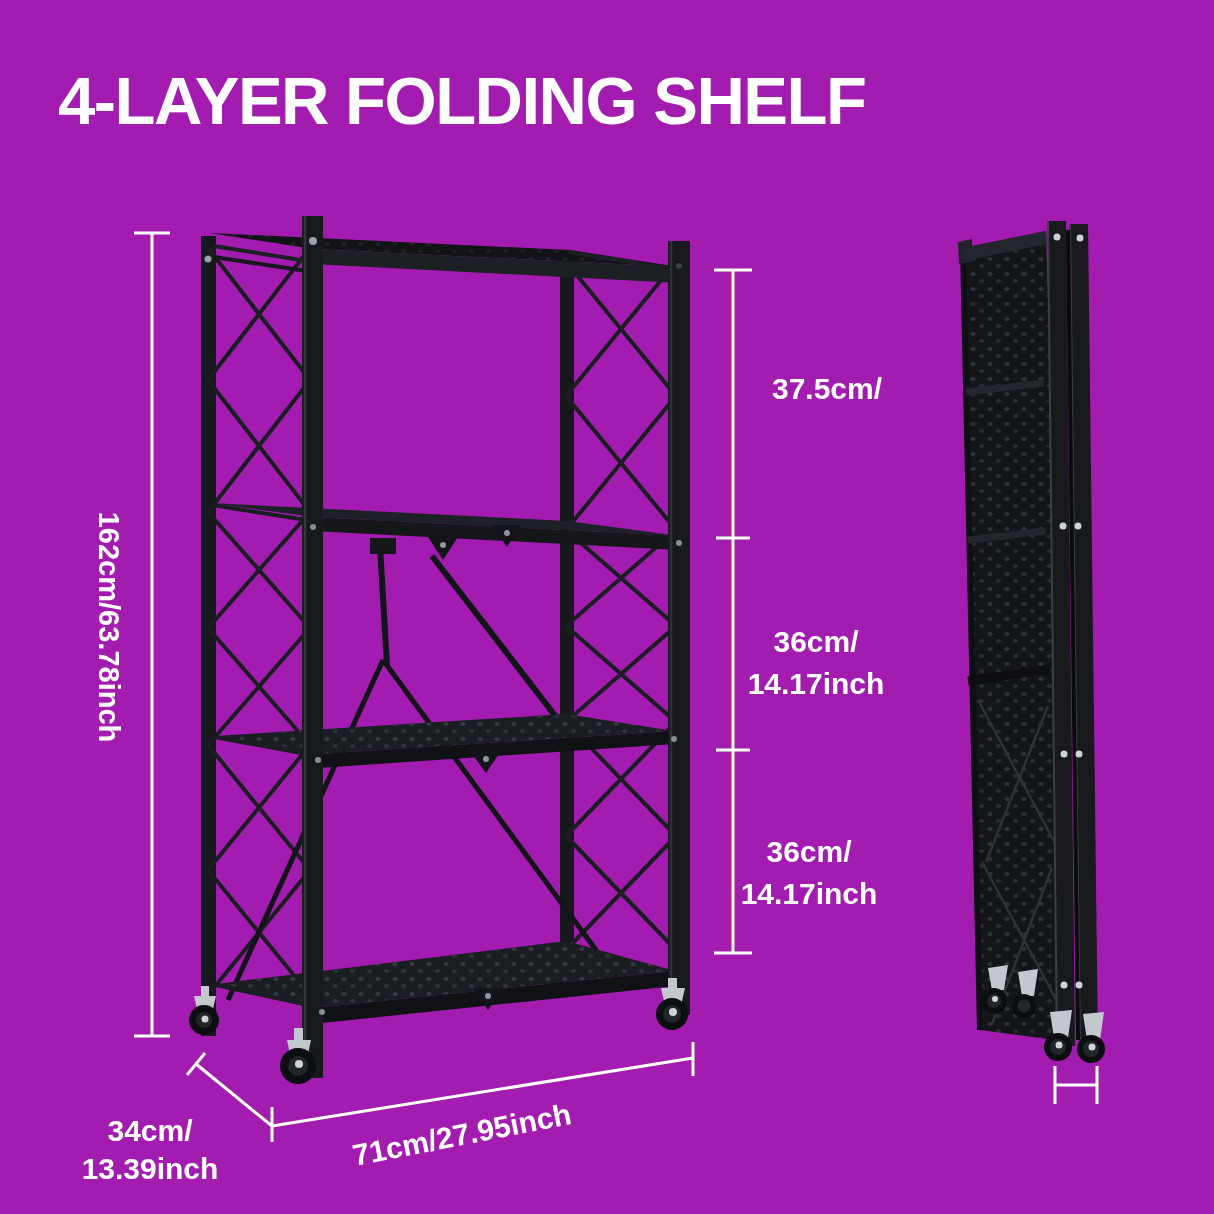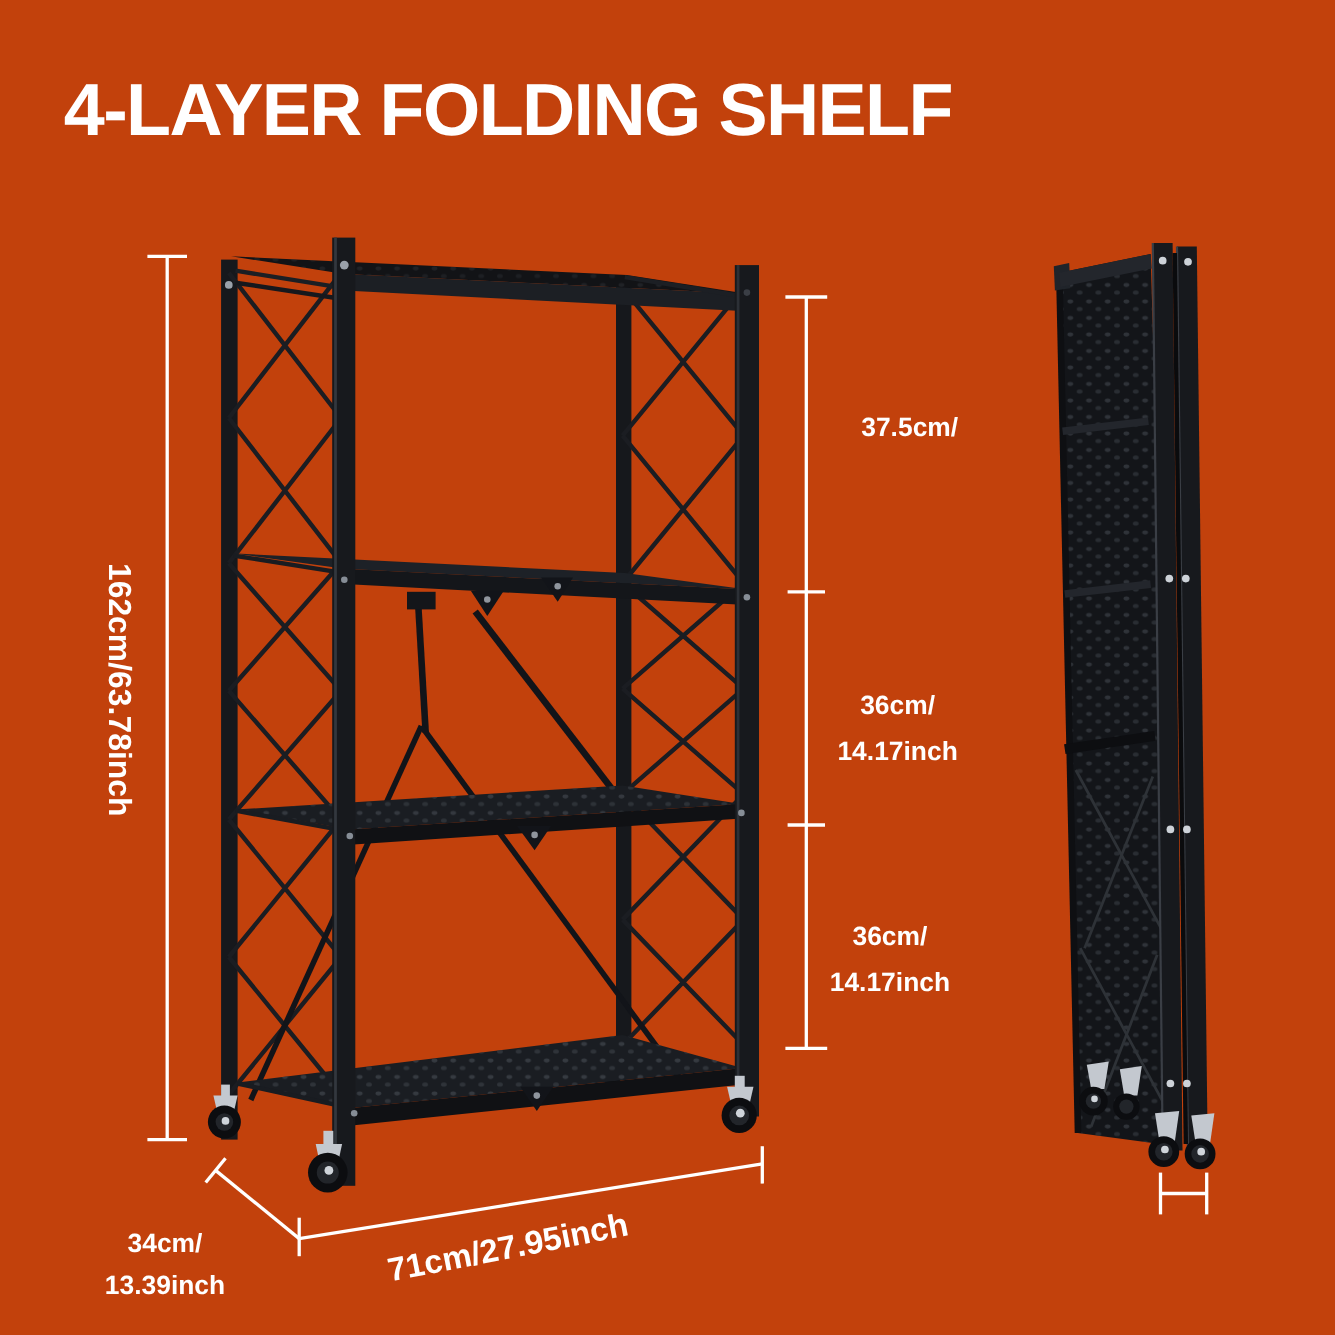--- a/index.html
+++ b/index.html
@@ -1,31 +1,31 @@
 <!DOCTYPE html>
 <html><head>
 <meta charset="utf-8">
 <style>
   html,body{margin:0;padding:0;background:#5c6470;}
   .stage{
     position:relative;
     width:1214px;height:1214px;
-    background:#c2410c;
+    background:#a21caf;
     overflow:hidden;
     font-family:"Liberation Sans", sans-serif;
     color:#ffffff;
   }
   .page-title{
     position:absolute;left:58px;top:62px;
     font-size:67px;font-weight:700;letter-spacing:-1.5px;
     color:#ffffff;white-space:nowrap;
   }
   .dim-label{
     position:absolute;
-    font-size:24px;font-weight:700;line-height:42px;
+    font-size:30px;font-weight:700;line-height:42px;
     text-align:center;color:#ffffff;white-space:nowrap;
   }
   .dim-label.tight{line-height:38px;}
   .dim-label .ln{display:block;}
   .v-label{
     position:absolute;left:108px;top:627px;
     transform:translate(-50%,-50%) rotate(90deg);
     font-size:29px;font-weight:700;color:#ffffff;white-space:nowrap;
   }
   .w-label{

